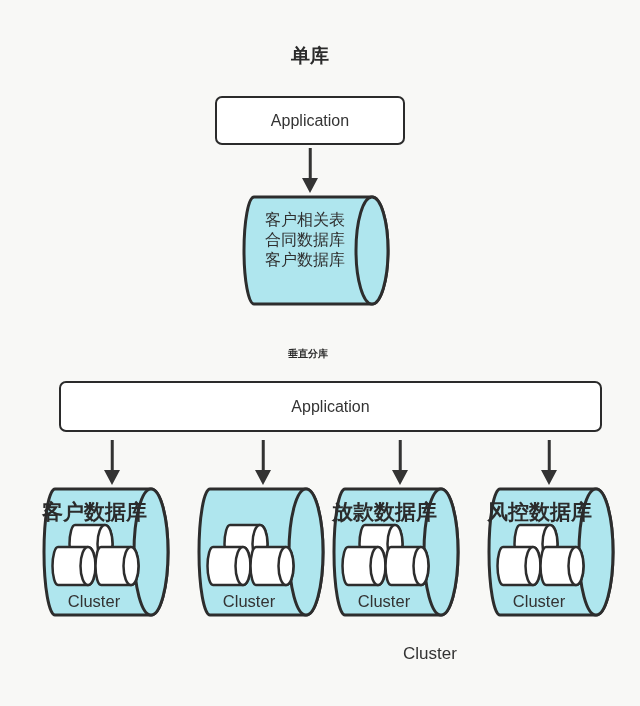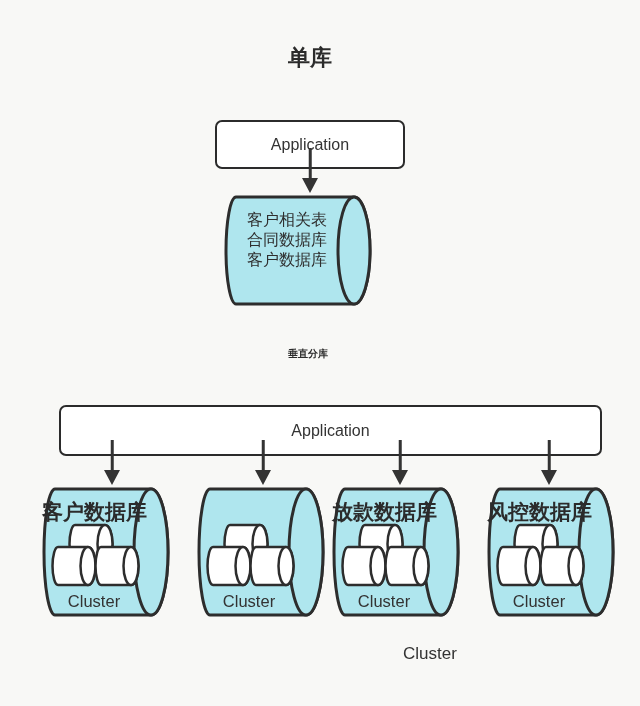--- a/index.html
+++ b/index.html
@@ -7,32 +7,31 @@
     width:640px; height:706px;
     background:#f8f8f6;
     font-family:"Liberation Sans", sans-serif;
     color:#2b2b2b;
     overflow:hidden;
   }
   .canvas { position:relative; width:640px; height:706px; }
 
   .section-title {
     position:absolute; text-align:center;
-    font-weight:bold; font-size:22px; color:#2b2b2b;
+    font-weight:bold; font-size:19px; color:#2b2b2b;
   }
 
   .appbox {
     position:absolute;
     background:#ffffff;
     border:2.5px solid #2b2b2b;
     border-radius:7px;
     display:flex; align-items:center; justify-content:center;
     font-size:16px; color:#333333;
     box-sizing:border-box;
-    margin-top:24px;
   }
 
   .arrow { position:absolute; width:16px; }
   .arrow .shaft {
     position:absolute; left:50%; transform:translateX(-50%);
     top:0; bottom:12px; width:2.5px; background:#333333;
   }
   .arrow .head {
     position:absolute; bottom:0; left:50%; transform:translateX(-50%);
     width:0; height:0;
@@ -75,21 +74,21 @@
 
   <div class="appbox" style="left:215px; top:96px; width:190px; height:49px;">
     <span>Application</span>
   </div>
 
   <div class="arrow" style="left:302px; top:148px; height:45px;">
     <div class="shaft"></div>
     <div class="head"></div>
   </div>
 
-  <div class="cyl" style="left:224px; top:194px; width:148px; height:113px;">
+  <div class="cyl" style="left:242px; top:194px; width:148px; height:113px;">
     <svg width="148" height="113" viewBox="0 0 148 113">
       <path d="M 12 3 L 130 3 A 16 53.5 0 0 1 130 110 L 12 110 A 10 53.5 0 0 1 12 3 Z" fill="#afe6ee" stroke="#2d2d2d" stroke-width="3" stroke-linejoin="round"></path>
       <ellipse cx="130" cy="56.5" rx="16" ry="53.5" fill="#afe6ee" stroke="#2d2d2d" stroke-width="3"></ellipse>
     </svg>
     <div class="tables-text">
       <div>客户相关表</div>
       <div>合同数据库</div>
       <div>客户数据库</div>
     </div>
   </div>

